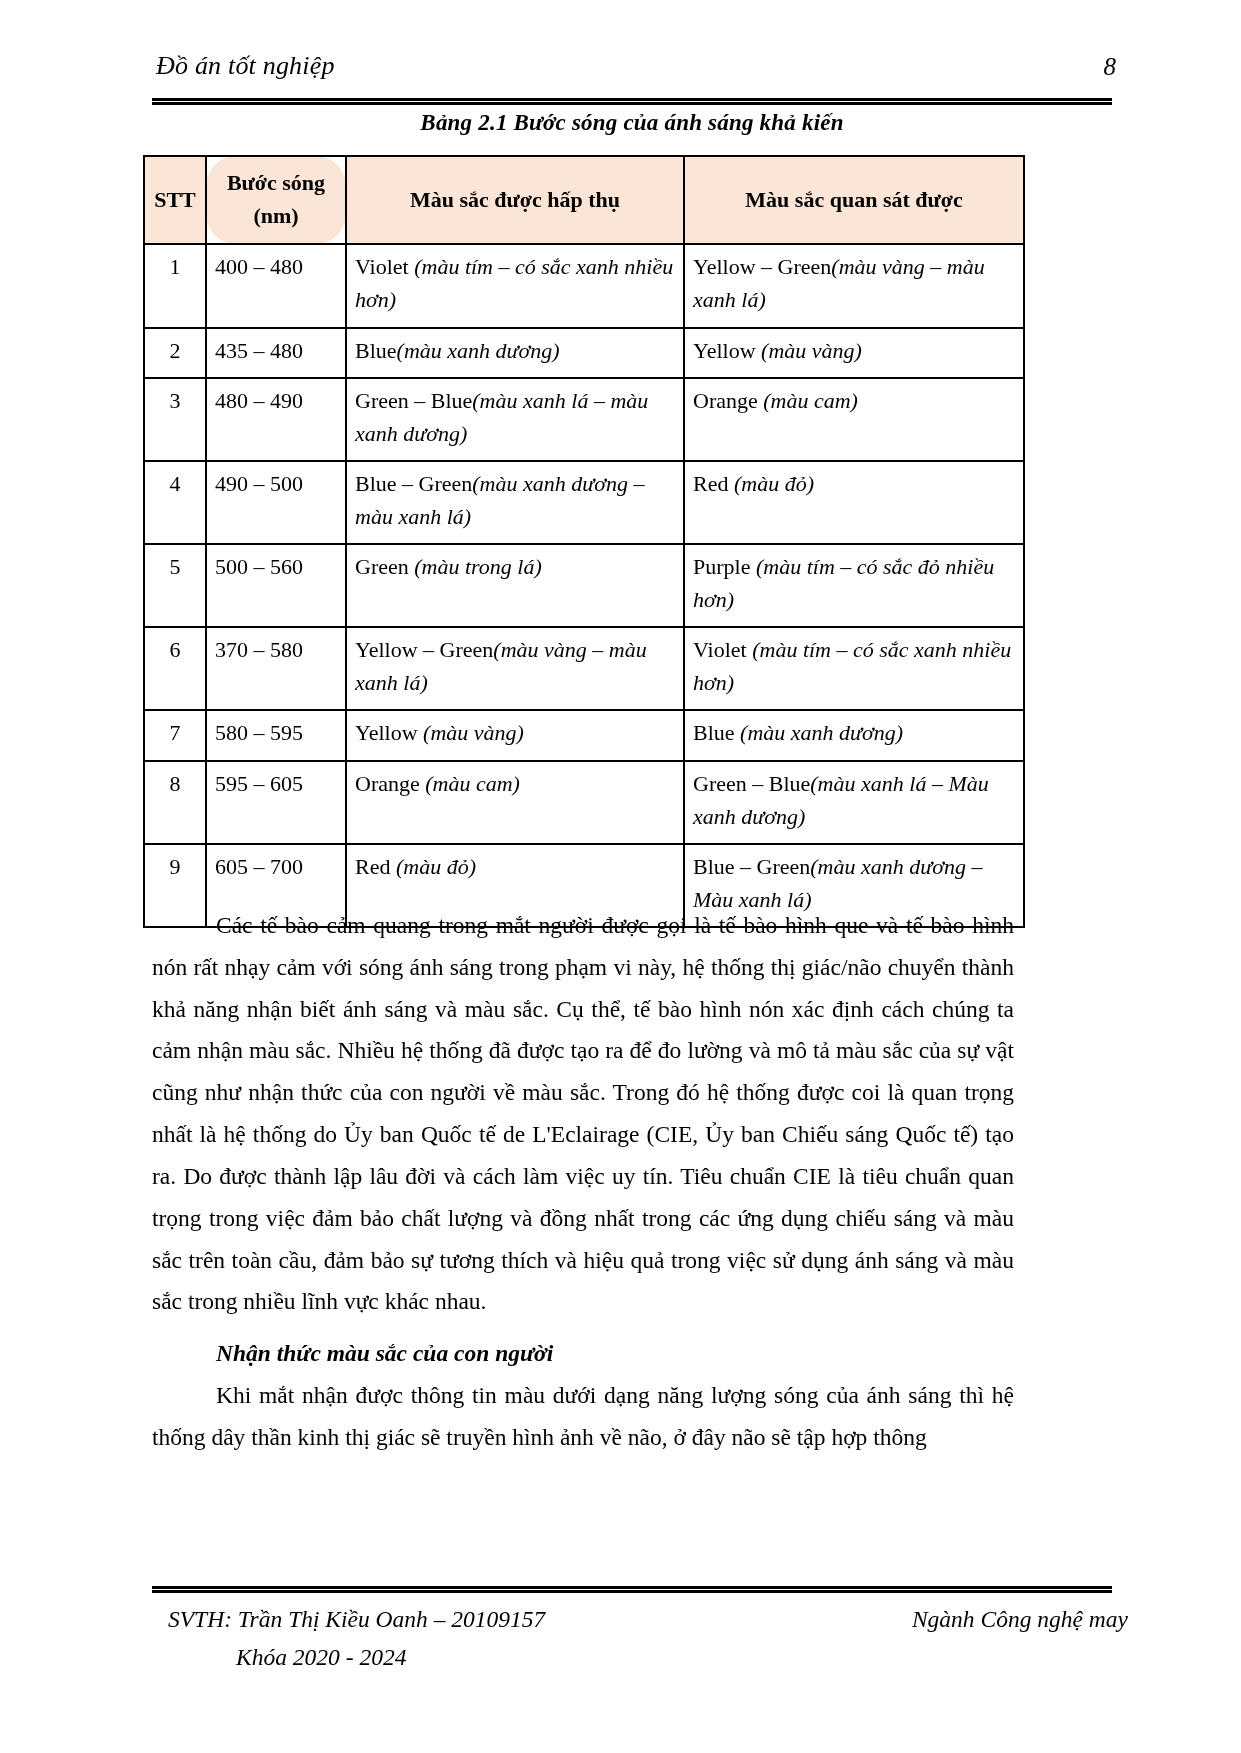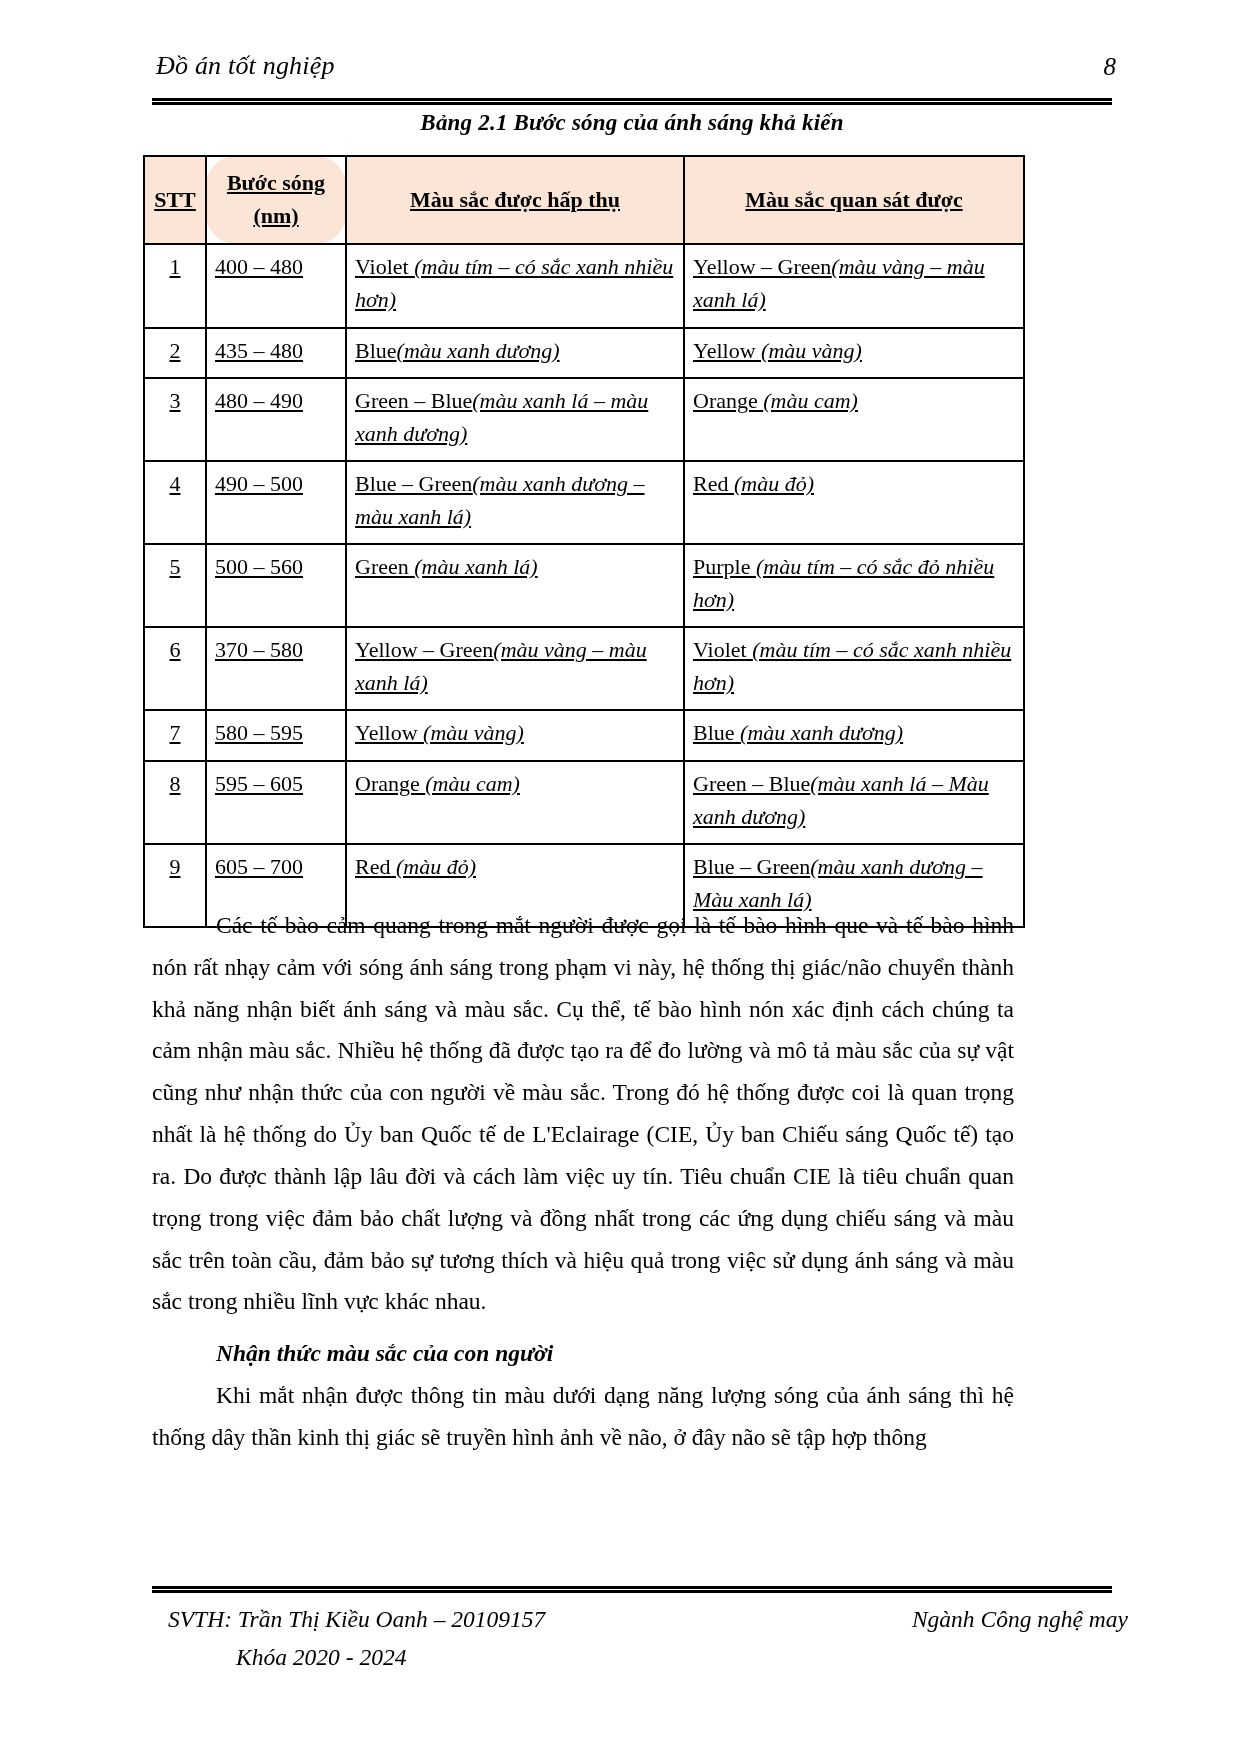--- a/index.html
+++ b/index.html
@@ -69,21 +69,20 @@
     font-size: 23px;
     letter-spacing: 0.2px;
   }
 
   
   .tbl-wrap {
     position: absolute;
     left: 143px;
     top: 155px;
     width: 880px;
-    text-decoration: underline;
   }
   table.wavelength {
     border-collapse: collapse;
     width: 880px;
     table-layout: fixed;
     font-size: 22px;
   }
   table.wavelength th,
   table.wavelength td {
     border: 2px solid #000;
@@ -221,21 +220,21 @@
           </tr>
           <tr>
             <td class="stt">4</td>
             <td class="wl">490 – 500</td>
             <td><span>Blue – Green</span><span class="vi">(màu xanh dương – màu xanh lá)</span></td>
             <td><span>Red </span><span class="vi">(màu đỏ)</span></td>
           </tr>
           <tr>
             <td class="stt">5</td>
             <td class="wl">500 – 560</td>
-            <td><span>Green </span><span class="vi">(màu xanh lá)</span></td>
+            <td><span>Green </span><span class="vi">(màu trong lá)</span></td>
             <td><span>Purple </span><span class="vi">(màu tím – có sắc đỏ nhiều hơn)</span></td>
           </tr>
           <tr>
             <td class="stt">6</td>
             <td class="wl">370 – 580</td>
             <td><span>Yellow – Green</span><span class="vi">(màu vàng – màu xanh lá)</span></td>
             <td><span>Violet </span><span class="vi">(màu tím – có sắc xanh nhiều hơn)</span></td>
           </tr>
           <tr>
             <td class="stt">7</td>

